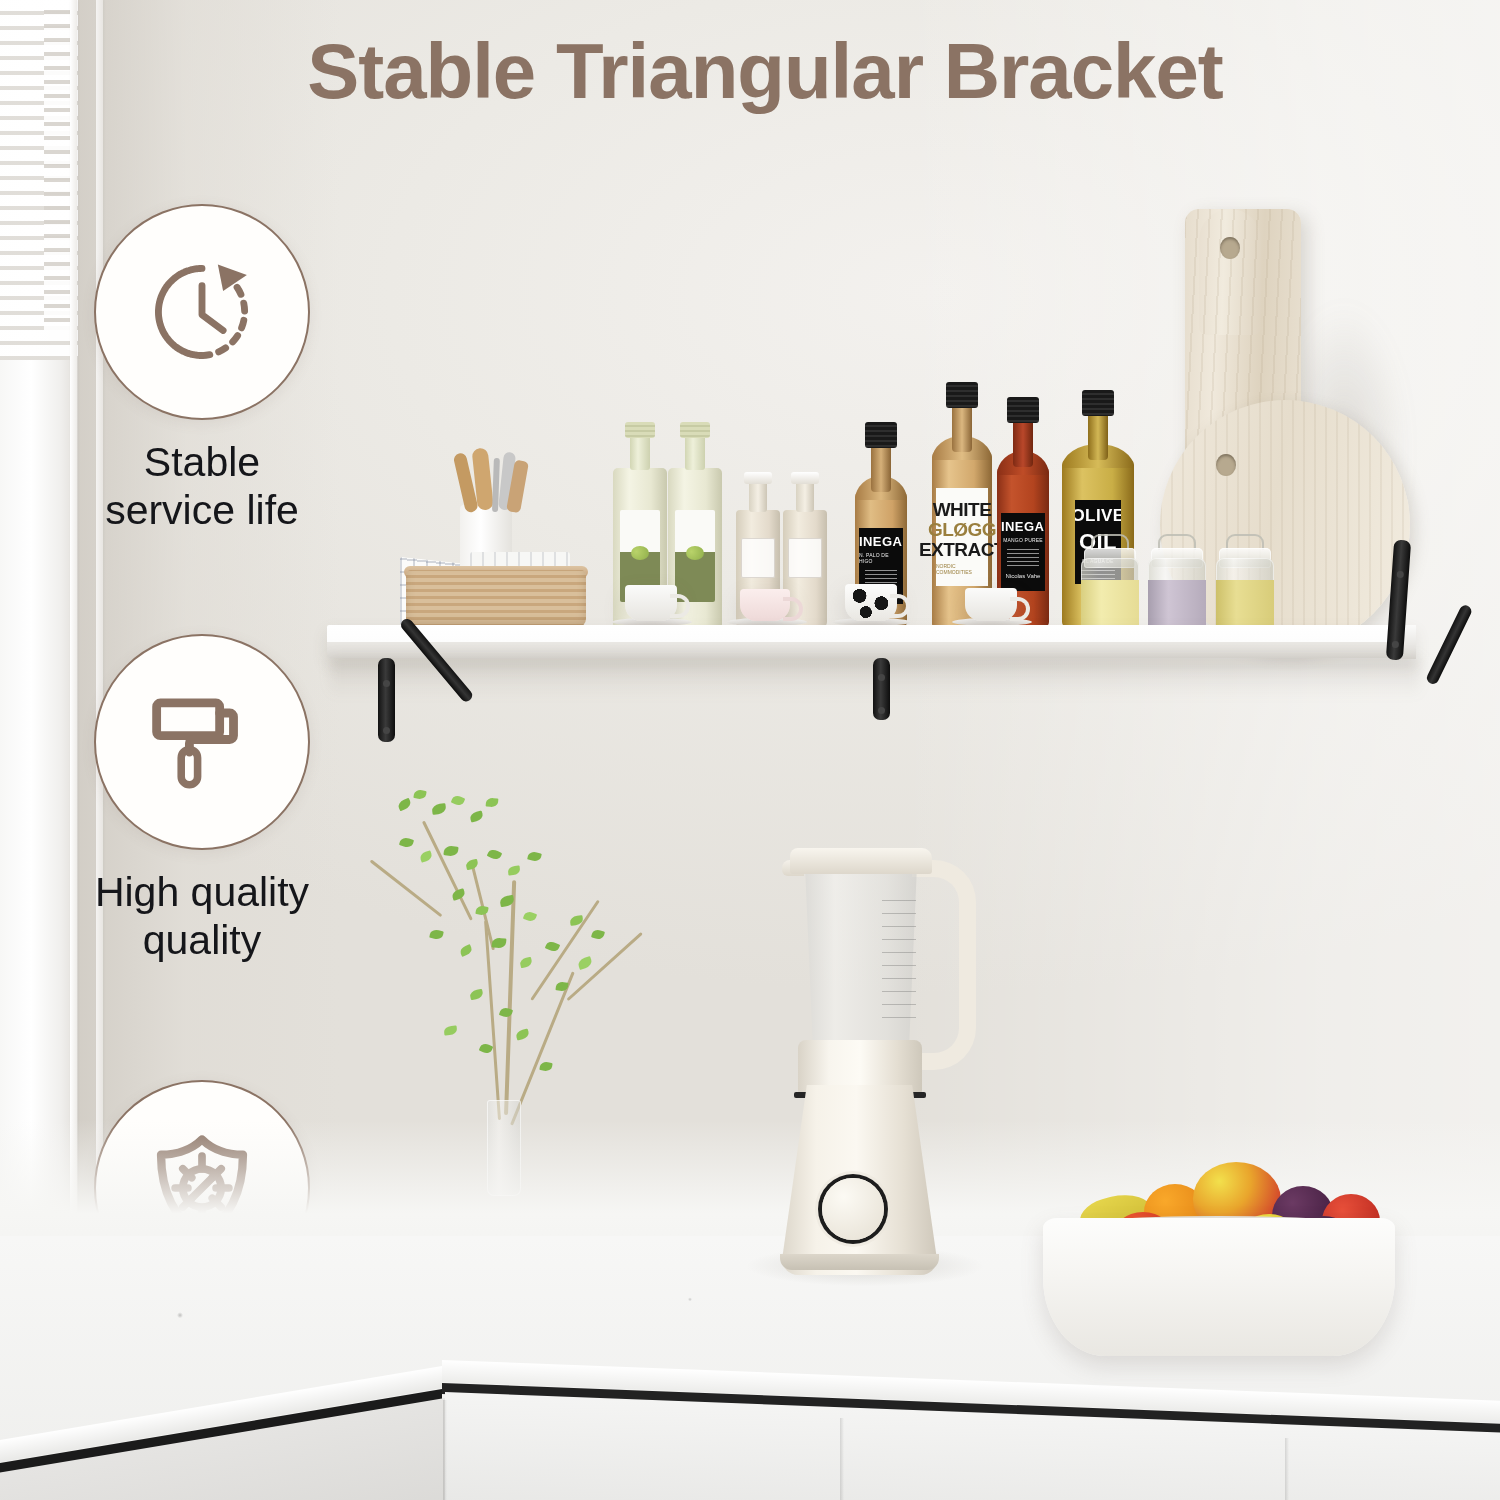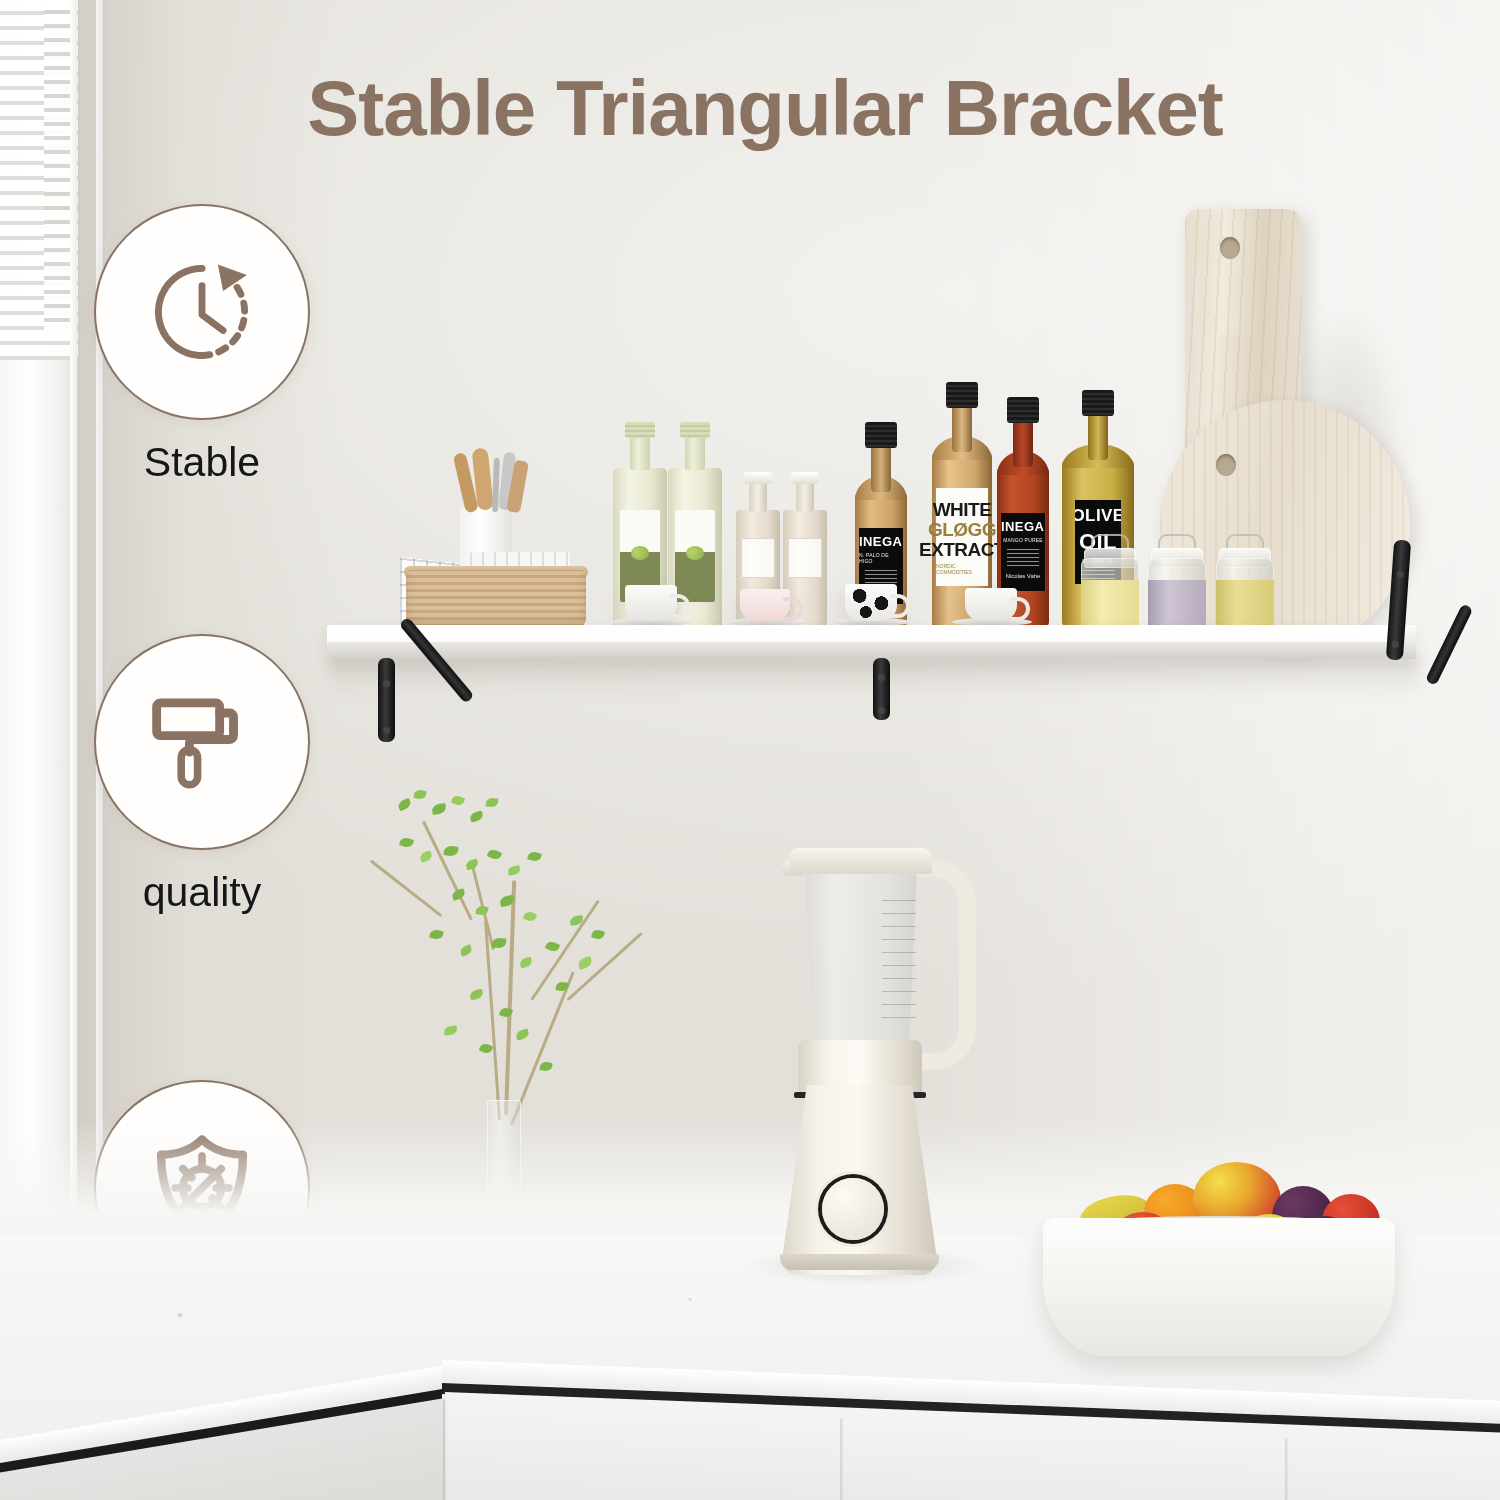--- a/index.html
+++ b/index.html
@@ -57,21 +57,20 @@
     border-radius:0 3px 3px 0;
   }
 
   
   .title{
     position:absolute; left:120px; top:26px; width:1290px;
     text-align:center;
     font-size:78px; font-weight:700; letter-spacing:-1px;
     color:#8b7364;
     white-space:nowrap;
-    margin-top:37px;
   }
 
   
   .feature{ position:absolute; width:320px; text-align:center; }
   .badge{
     width:216px; height:216px; border-radius:50%;
     margin:0 auto;
     background:#fffefc;
     border:2.5px solid #8b7364;
     display:flex; align-items:center; justify-content:center;
@@ -466,32 +465,34 @@
       <svg width="132" height="132" viewBox="0 0 100 100">
         <path d="M50 17 A33 33 0 1 0 50 83" fill="none" stroke="#8b7364" stroke-width="5.2" stroke-linecap="round" stroke-dasharray="1 0"></path>
         <path d="M50 83 A33 33 0 0 0 80 62" fill="none" stroke="#8b7364" stroke-width="5.2" stroke-linecap="round" stroke-dasharray="6 7"></path>
         <path d="M80 62 A33 33 0 0 0 74 28" fill="none" stroke="#8b7364" stroke-width="5.2" stroke-linecap="round" stroke-dasharray="6 7"></path>
         <polygon points="62,14 84,22 66,34" fill="#8b7364"></polygon>
         <path d="M50 30 L50 52 L66 64" fill="none" stroke="#8b7364" stroke-width="5.2" stroke-linecap="round" stroke-linejoin="round"></path>
       </svg>
     </div>
     <div class="caption">
       <div>Stable</div>
+      <div>service life</div>
     </div>
   </div>
 
   <div class="feature" id="feat-1">
     <div class="badge">
       <svg width="126" height="126" viewBox="0 0 100 100">
         <rect x="14" y="19" width="50" height="26" rx="3" fill="none" stroke="#8b7364" stroke-width="7"></rect>
         <path d="M64 27 h8 a3 3 0 0 1 3 3 v15 a3 3 0 0 1 -3 3 H43 a3 3 0 0 0 -3 3 v7" fill="none" stroke="#8b7364" stroke-width="7" stroke-linejoin="round" stroke-linecap="round"></path>
         <rect x="33.5" y="56" width="13" height="28" rx="6.5" fill="none" stroke="#8b7364" stroke-width="6"></rect>
       </svg>
     </div>
     <div class="caption">
+      <div>High quality</div>
       <div>quality</div>
     </div>
   </div>
 
   <div class="feature" id="feat-2">
     <div class="badge">
       <svg width="128" height="128" viewBox="0 0 100 100">
         <path d="M50 12 C40 22 26 24 18 24 C18 52 28 74 50 88 C72 74 82 52 82 24 C74 24 60 22 50 12 Z" fill="none" stroke="#8b7364" stroke-width="6.5" stroke-linejoin="round"></path>
         <g stroke="#8b7364" stroke-width="6" stroke-linecap="round">
           <line x1="50" y1="25" x2="50" y2="35"></line>

